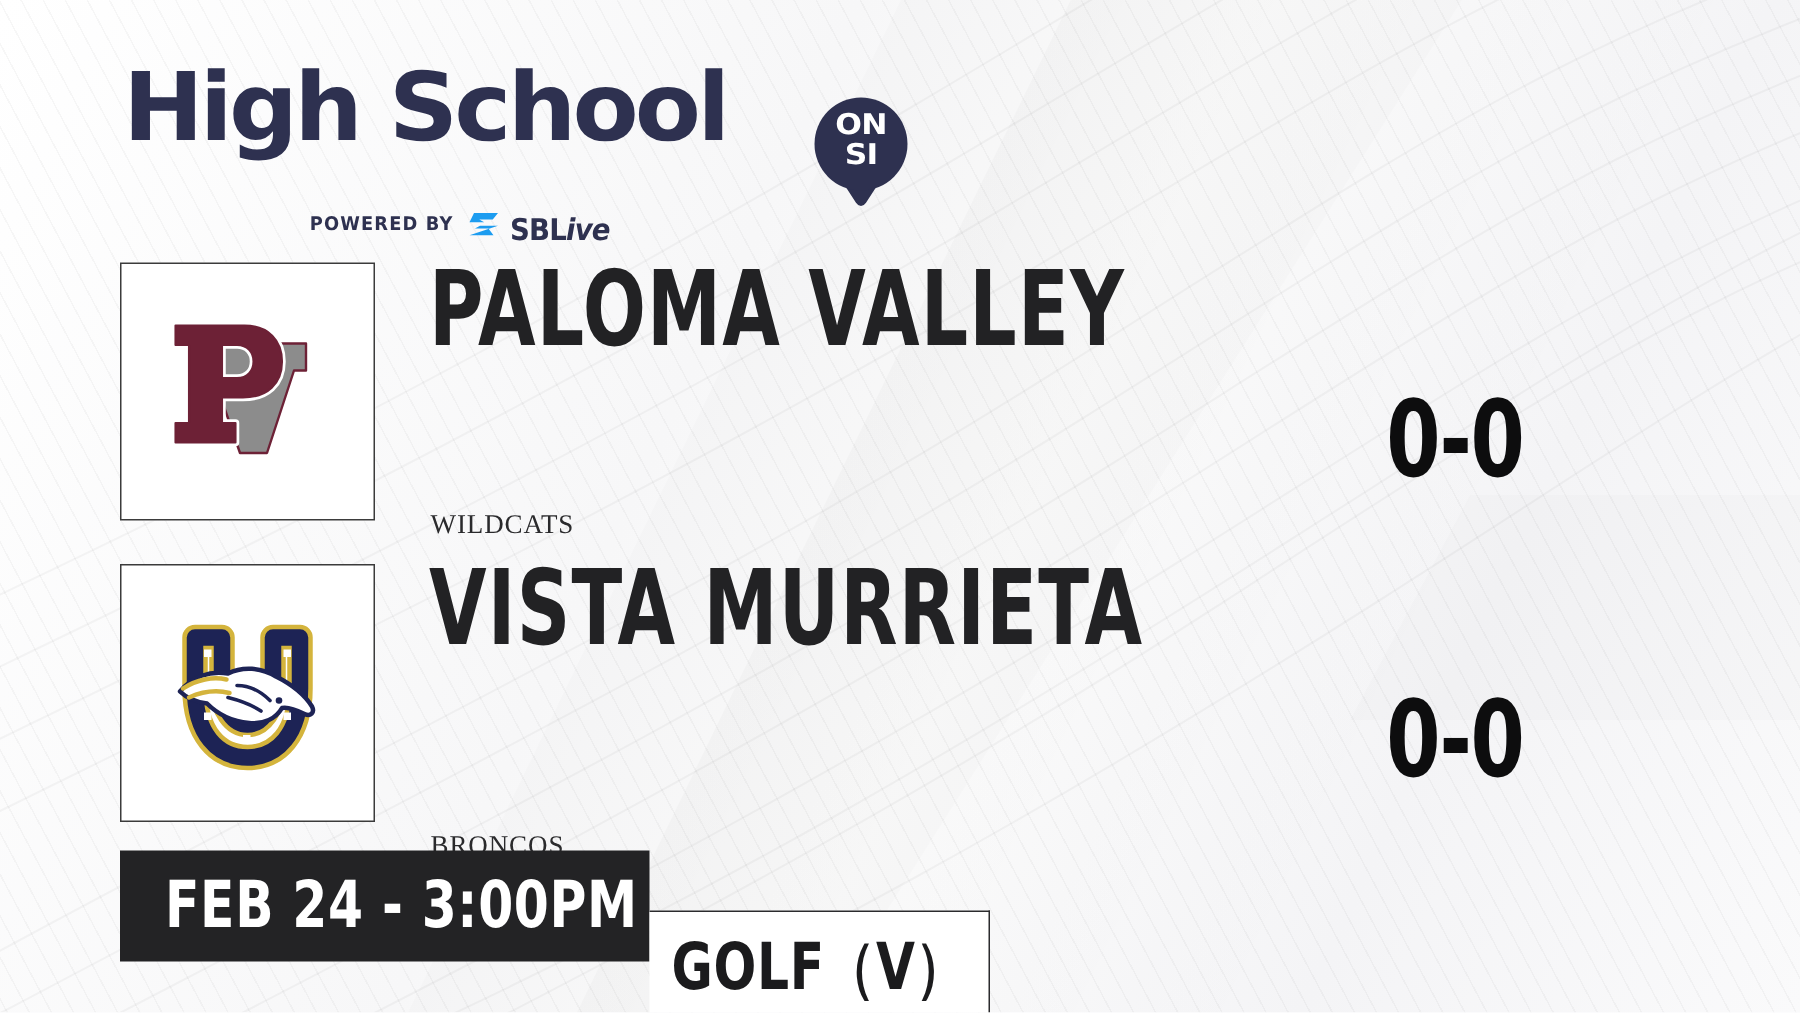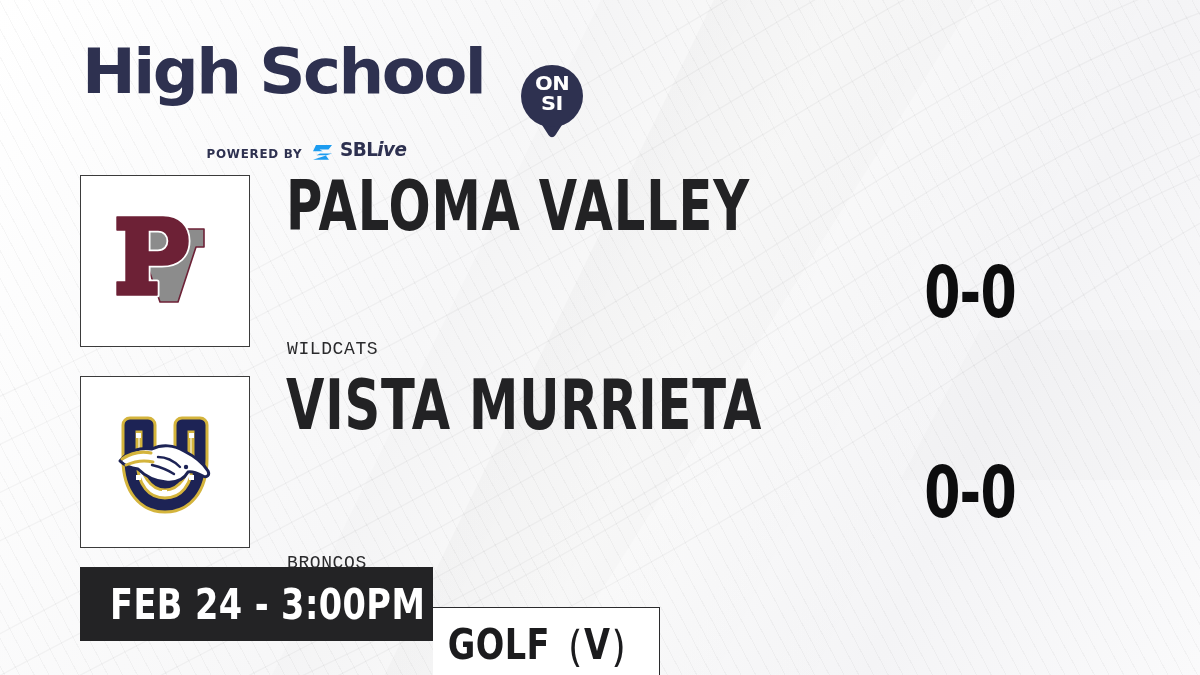--- a/index.html
+++ b/index.html
@@ -43,41 +43,41 @@
     font-size:63px;
     letter-spacing:-2.5px;
     color:#2e3150;
     line-height:1;
     position:absolute;left:0;top:6px;
     transform:scaleX(1.02);
     transform-origin:left center;
     white-space:nowrap;
   }
   .pin{
-    position:absolute;left:439px;top:31px;width:62px;height:84px;
+    position:absolute;left:461px;top:31px;width:62px;height:84px;
   }
   .pin-circle{
     position:absolute;left:0;top:0;width:62px;height:62px;border-radius:50%;
     background:#2e3150;
   }
   .pin-tail{
     position:absolute;left:18px;top:40px;width:26px;height:26px;
     background:#2e3150;
     transform:rotate(45deg) skew(12deg,12deg);
     border-radius:0 0 6px 0;
   }
   .pin-txt{
     position:absolute;left:0;top:8px;width:62px;text-align:center;
     color:#ffffff;font-family:"DejaVu Sans",sans-serif;font-weight:bold;
     font-size:19px;line-height:20px;letter-spacing:-0.5px;
     transform:scaleX(1.1);
   }
   .powered{
     position:absolute;left:122px;top:107px;height:20px;
-    display:flex;align-items:flex-end;gap:7px;white-space:nowrap;
+    display:flex;align-items:flex-start;gap:7px;white-space:nowrap;
   }
   .powered-label{
     font-family:"DejaVu Sans",sans-serif;font-weight:bold;font-size:12.5px;
     letter-spacing:0.8px;color:#2e3150;
     transform:scaleX(0.95);
   }
   .sbl-mark{width:21px;height:17px;display:block;}
   .sbl-name{
     font-family:"DejaVu Sans",sans-serif;font-weight:bold;font-size:20px;
     color:#2e3150;letter-spacing:-0.6px;transform:scaleX(0.92);
@@ -103,21 +103,21 @@
     color:#222224;
     white-space:nowrap;
     line-height:1;
     transform-origin:left top;
   }
   #team-name-away{left:286px;top:172px;font-size:62px;transform:scaleX(0.80) scaleY(1.12);letter-spacing:1px;}
   #team-name-home{left:286px;top:371px;font-size:62px;transform:scaleX(0.80) scaleY(1.12);letter-spacing:1px;}
 
   .mascot{
     position:absolute;left:287px;
-    font-family:Liberation Mono, monospace;
+    font-family:Liberation Serif, serif;
     font-size:18px;letter-spacing:0.6px;color:#2a2a2c;
     white-space:nowrap;
   }
   #mascot-away{top:339px;}
   #mascot-home{top:539px;margin-top:14px;}
 
   .score{
     position:absolute;
     font-family:"DejaVu Sans",sans-serif;font-weight:bold;
     font-size:62px;color:#0d0d0e;line-height:1;

